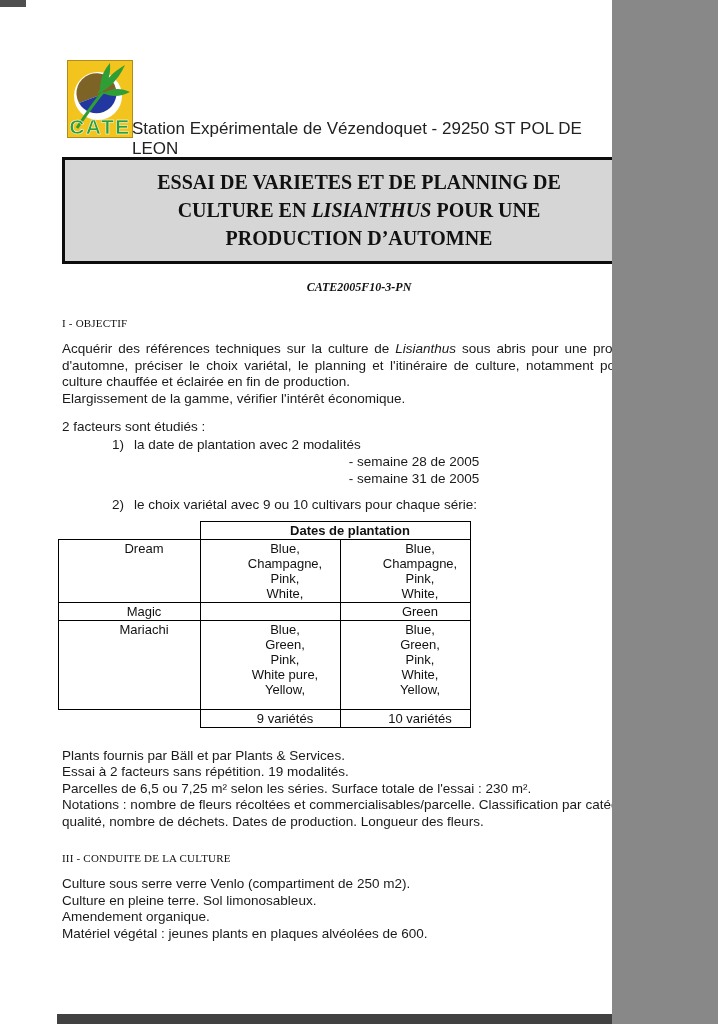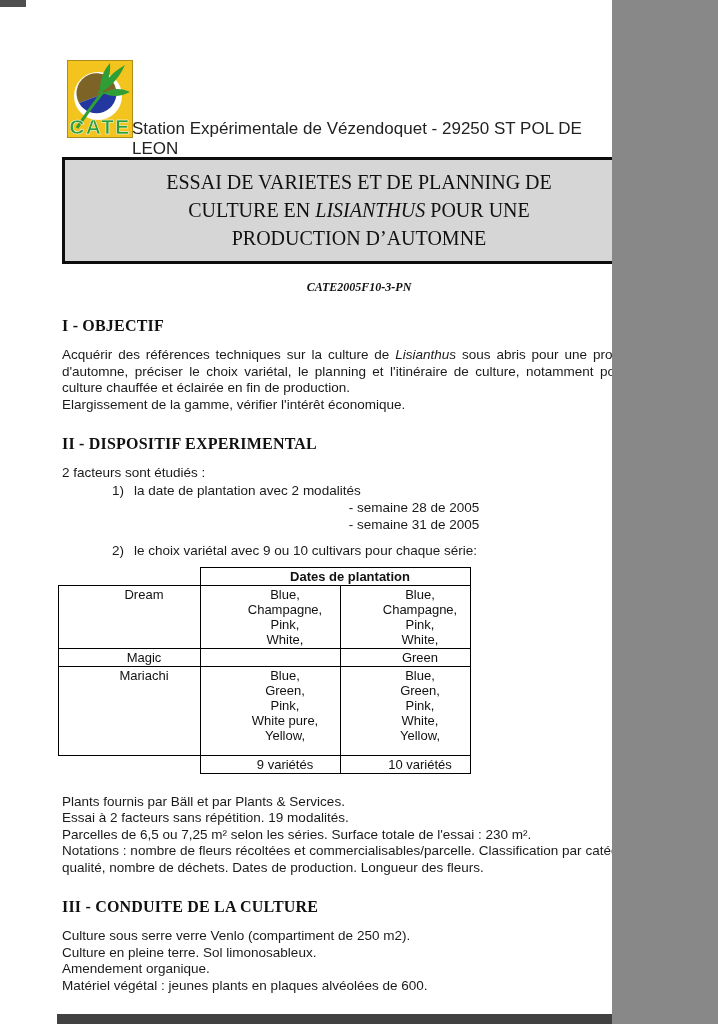--- a/index.html
+++ b/index.html
@@ -25,41 +25,41 @@
   .logo{position:absolute;left:67px;top:60px;width:66px;height:78px;}
   .station{position:absolute;left:132px;top:119px;font-size:17px;color:#222;}
   
   .content{position:absolute;left:62px;top:157px;width:594px;}
   .title-box{
     box-sizing:border-box;
     border:3px solid #0d0d0d;
     background:#d6d6d6;
     text-align:center;
     font-family:"Liberation Serif",serif;
-    font-weight:normal;
+    font-weight:bold;
     font-size:20px;
     line-height:28px;
     padding:8px 10px 9px 10px;
     color:#111;
   }
   .title-box .it{font-style:italic;}
   .doc-code{
     margin-top:16px;
     text-align:center;
     font-family:"Liberation Serif",serif;
     font-weight:bold;
     font-style:italic;
     font-size:12px;
     color:#111;
   }
   .h-section{
     margin-top:22px;
     font-family:"Liberation Serif",serif;
-    font-weight:bold;
-    font-size:16px;
+    font-weight:normal;
+    font-size:11px;
     color:#111;
     letter-spacing:.2px;
   }
   .para{margin-top:12px;line-height:16.5px;text-align:justify;}
   .line{line-height:16.5px;}
   .it{font-style:italic;}
   .factors{margin-top:12px;line-height:17px;}
   .factor{padding-left:50px;}
   .factor .num{display:inline-block;min-width:22px;}
   .subline{padding-left:110px;text-align:center;}
@@ -117,21 +117,20 @@
       <div><span>CULTURE EN </span><span class="it">LISIANTHUS</span><span> POUR UNE</span></div>
       <div>PRODUCTION D’AUTOMNE</div>
     </div>
 
     <div class="doc-code">CATE2005F10-3-PN</div>
 
     <div class="h-section">I - OBJECTIF</div>
     <div class="para"><span>Acquérir des références techniques sur la culture de </span><span class="it">Lisianthus</span><span> sous abris pour une production d'automne, préciser le choix variétal, le planning et l'itinéraire de culture, notamment pour une culture chauffée et éclairée en fin de production.</span></div>
     <div class="line">Elargissement de la gamme, vérifier l'intérêt économique.</div>
 
-    <div class="h-section">II - DISPOSITIF EXPERIMENTAL</div>
     <div class="factors">
       <div class="line">2 facteurs sont étudiés :</div>
       <div class="factor"><span class="num">1)</span><span>la date de plantation avec 2 modalités</span></div>
       <div class="subline">- semaine 28 de 2005</div>
       <div class="subline">- semaine 31 de 2005</div>
       <div class="factor factor2"><span class="num">2)</span><span>le choix variétal avec 9 ou 10 cultivars pour chaque série:</span></div>
     </div>
 
     <table class="plant-table">
       <colgroup>

